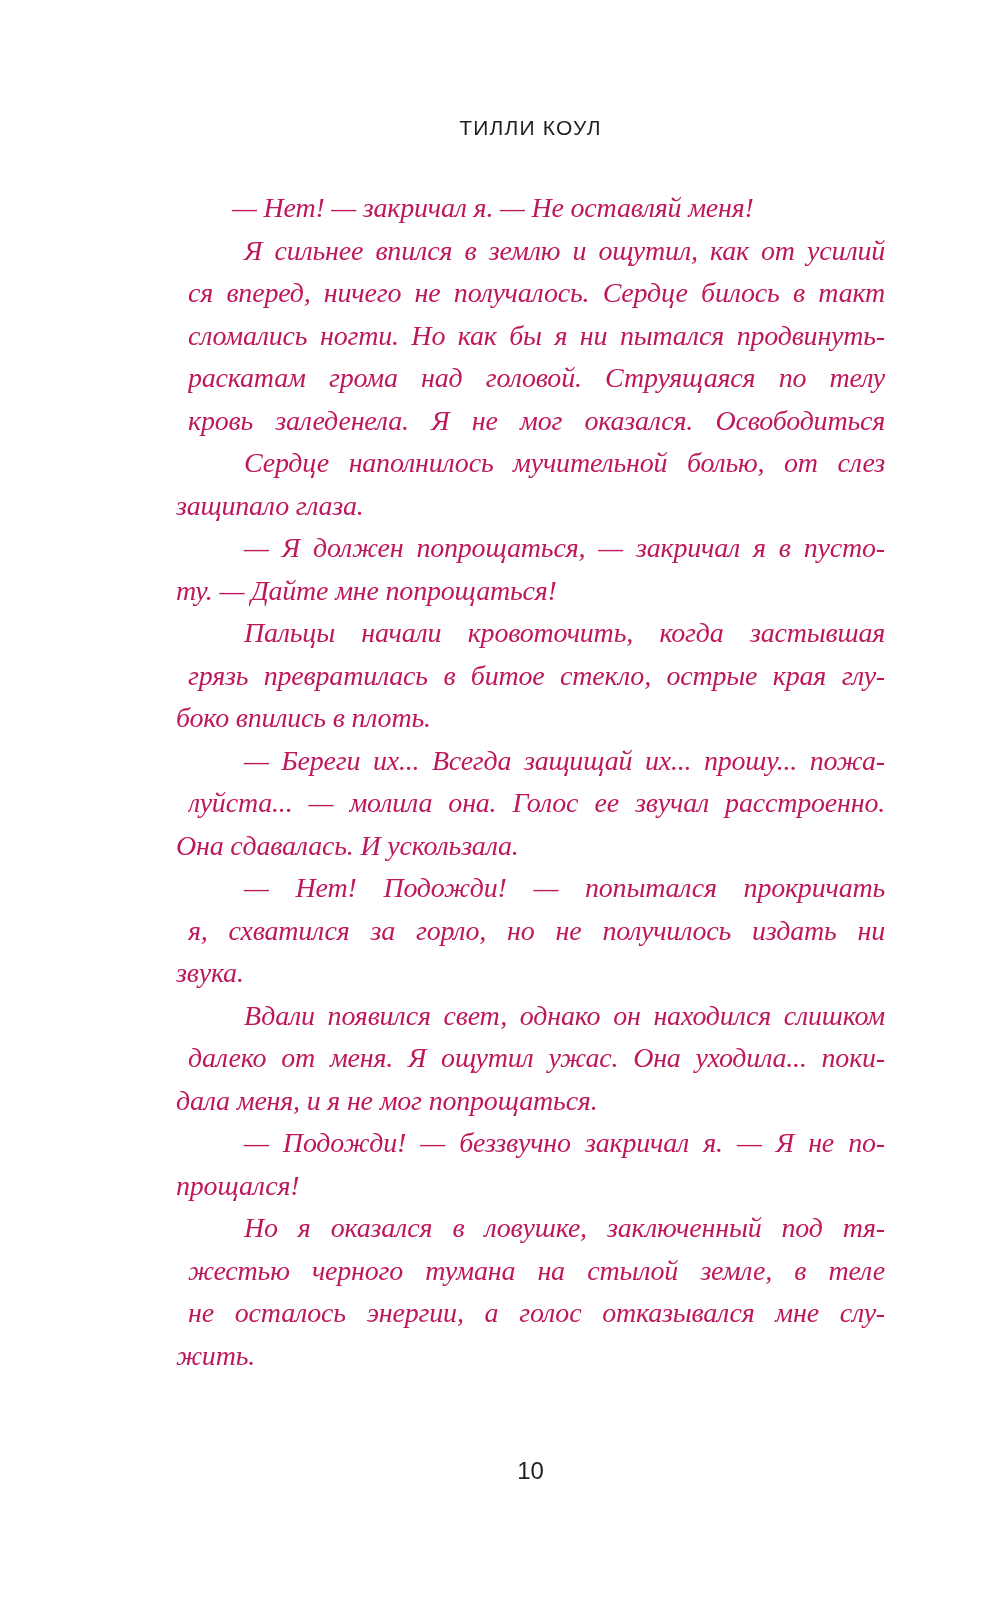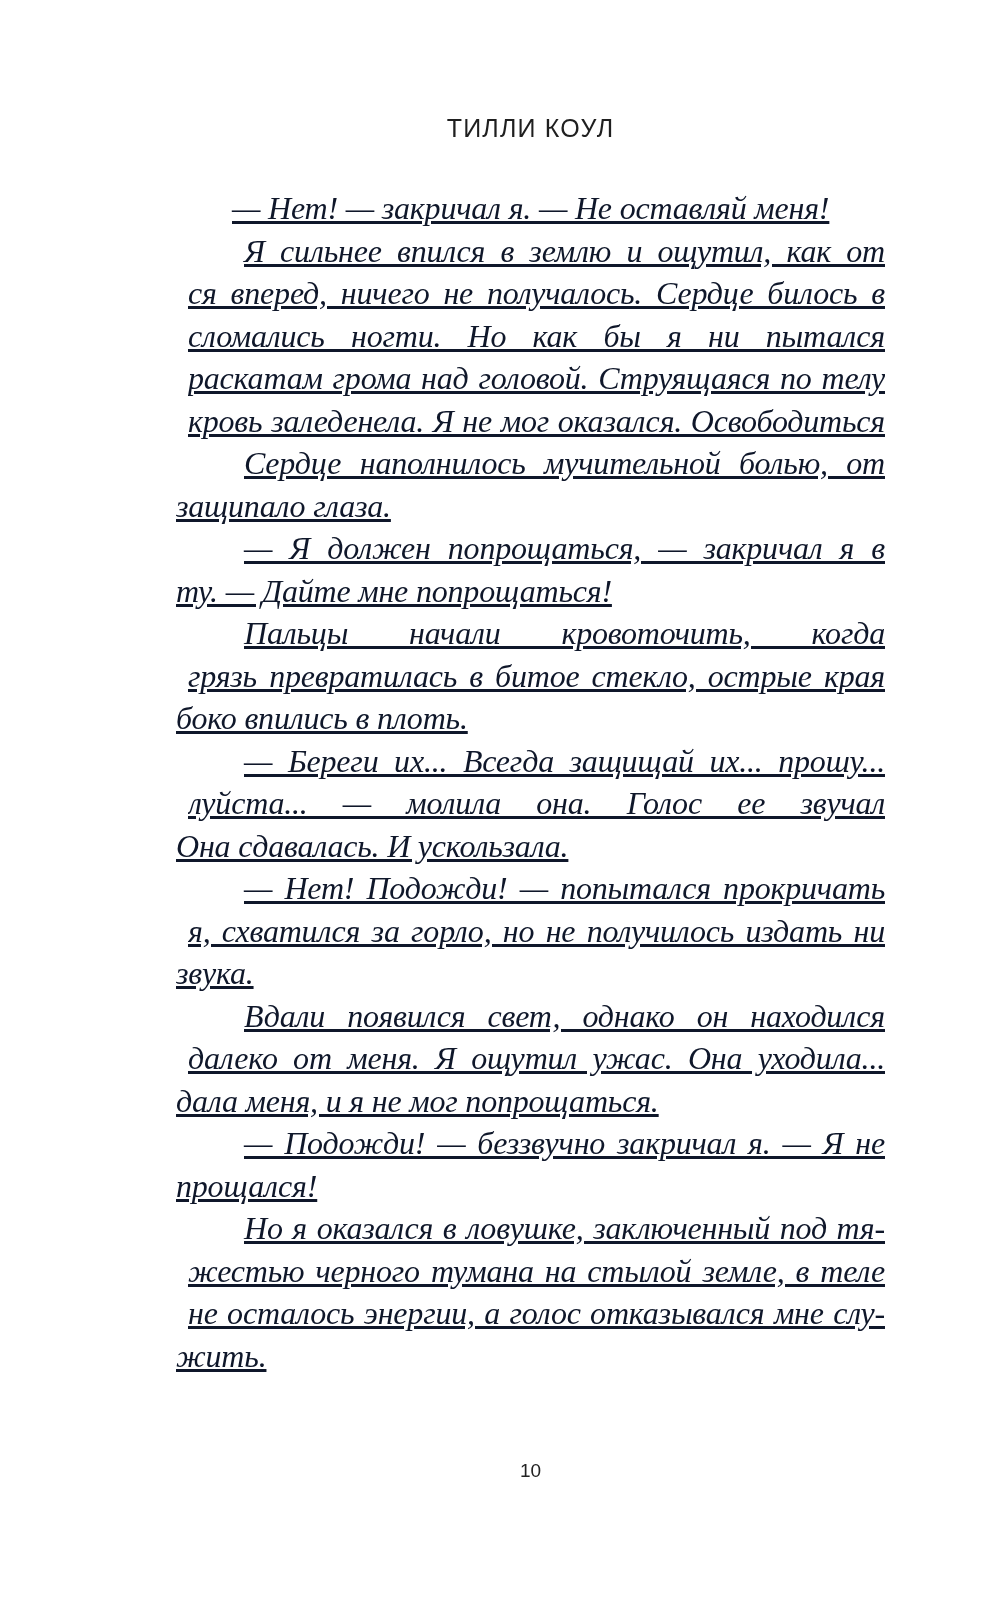--- a/index.html
+++ b/index.html
@@ -18,38 +18,37 @@
     inset: 0;
     background: #ffffff;
   }
   .running-header {
     position: absolute;
     left: 176px;
     width: 709px;
     top: 116px;
     text-align: center;
     font-family: "Liberation Sans", "DejaVu Sans", sans-serif;
-    font-size: 25px;
+    font-size: 21px;
     font-weight: 500;
     letter-spacing: 1.2px;
     color: #1f1f1f;
     line-height: 24px;
   }
   .body-text {
     position: absolute;
     left: 176px;
     top: 187px;
     width: 709px;
     font-family: "Liberation Serif", "DejaVu Serif", serif;
     font-style: italic;
-    font-size: 32px;
+    font-size: 28px;
     letter-spacing: -0.2px;
     line-height: 42.5px;
-    color: #0f172a;
-    text-decoration: underline;
+    color: #be185d;
   }
   .line {
     height: 42.5px;
     overflow: hidden;
     text-align: left;
     white-space: normal;
   }
   .line.just {
     text-align: justify;
     text-align-last: justify;
@@ -58,21 +57,21 @@
   .line.indent {
     padding-left: 56px;
   }
   .page-number {
     position: absolute;
     left: 176px;
     width: 709px;
     top: 1455px;
     text-align: center;
     font-family: "Liberation Sans", "DejaVu Sans", sans-serif;
-    font-size: 19px;
+    font-size: 24px;
     font-weight: 400;
     color: #222222;
     line-height: 31px;
   }
 </style>
 </head>
 <body>
 
 <div class="page">
   <div class="running-header">ТИЛЛИ КОУЛ</div>

